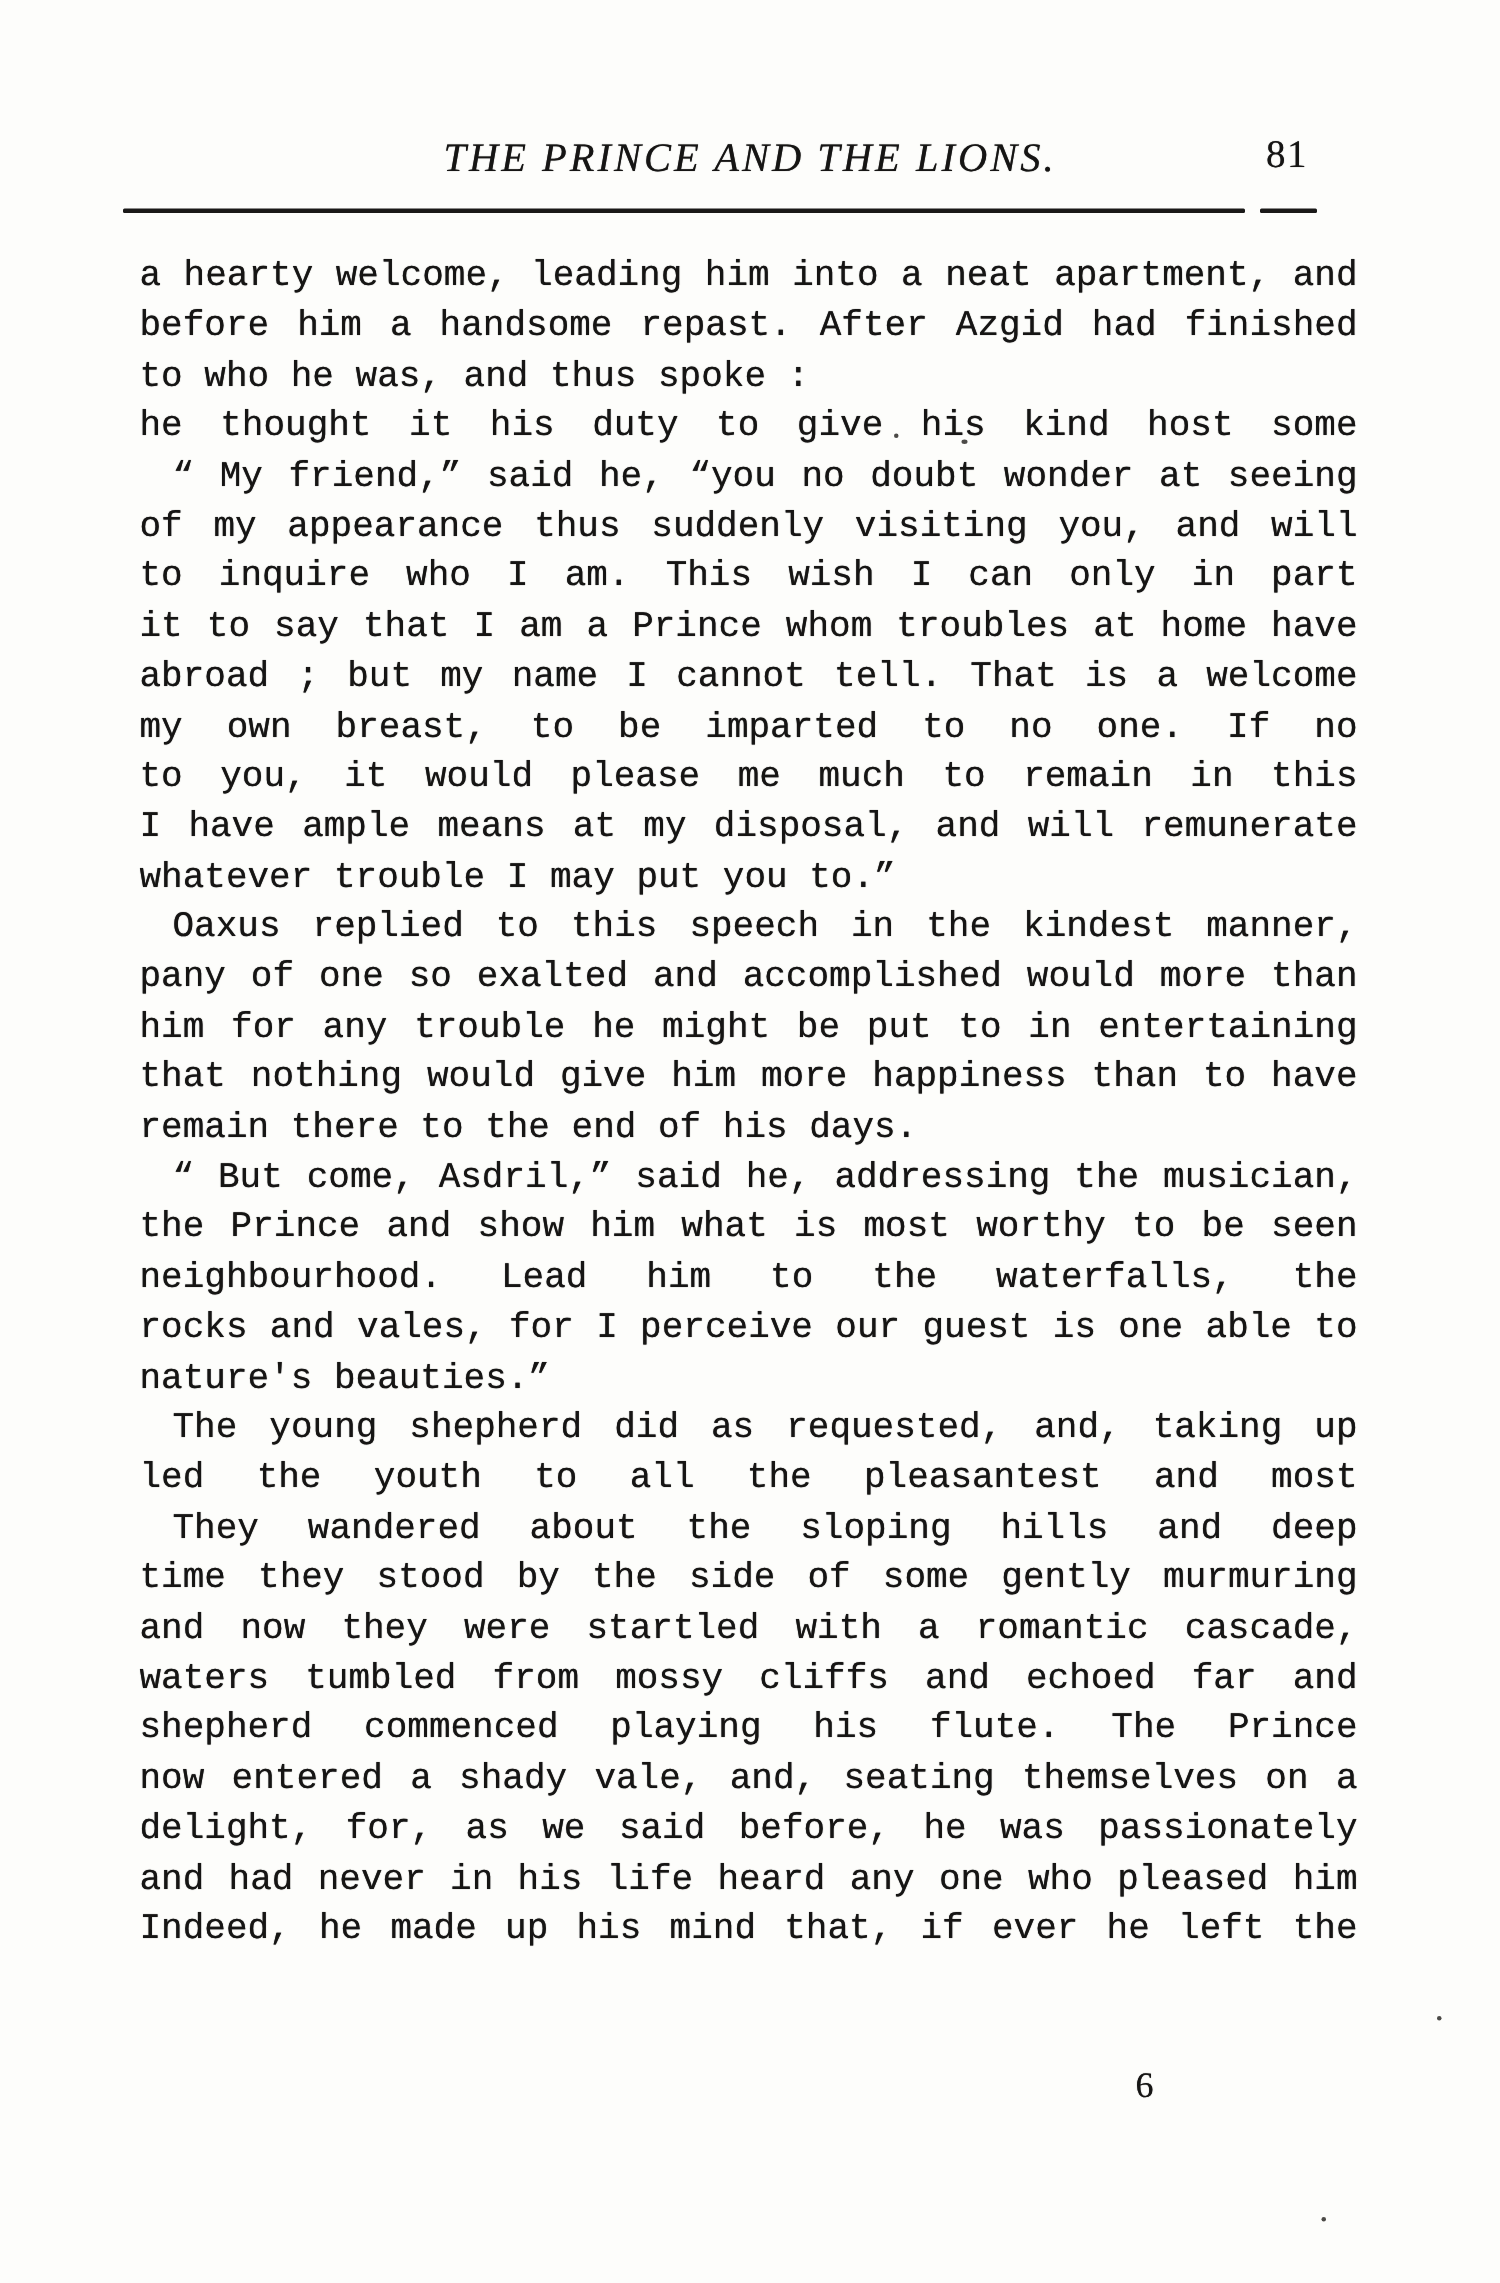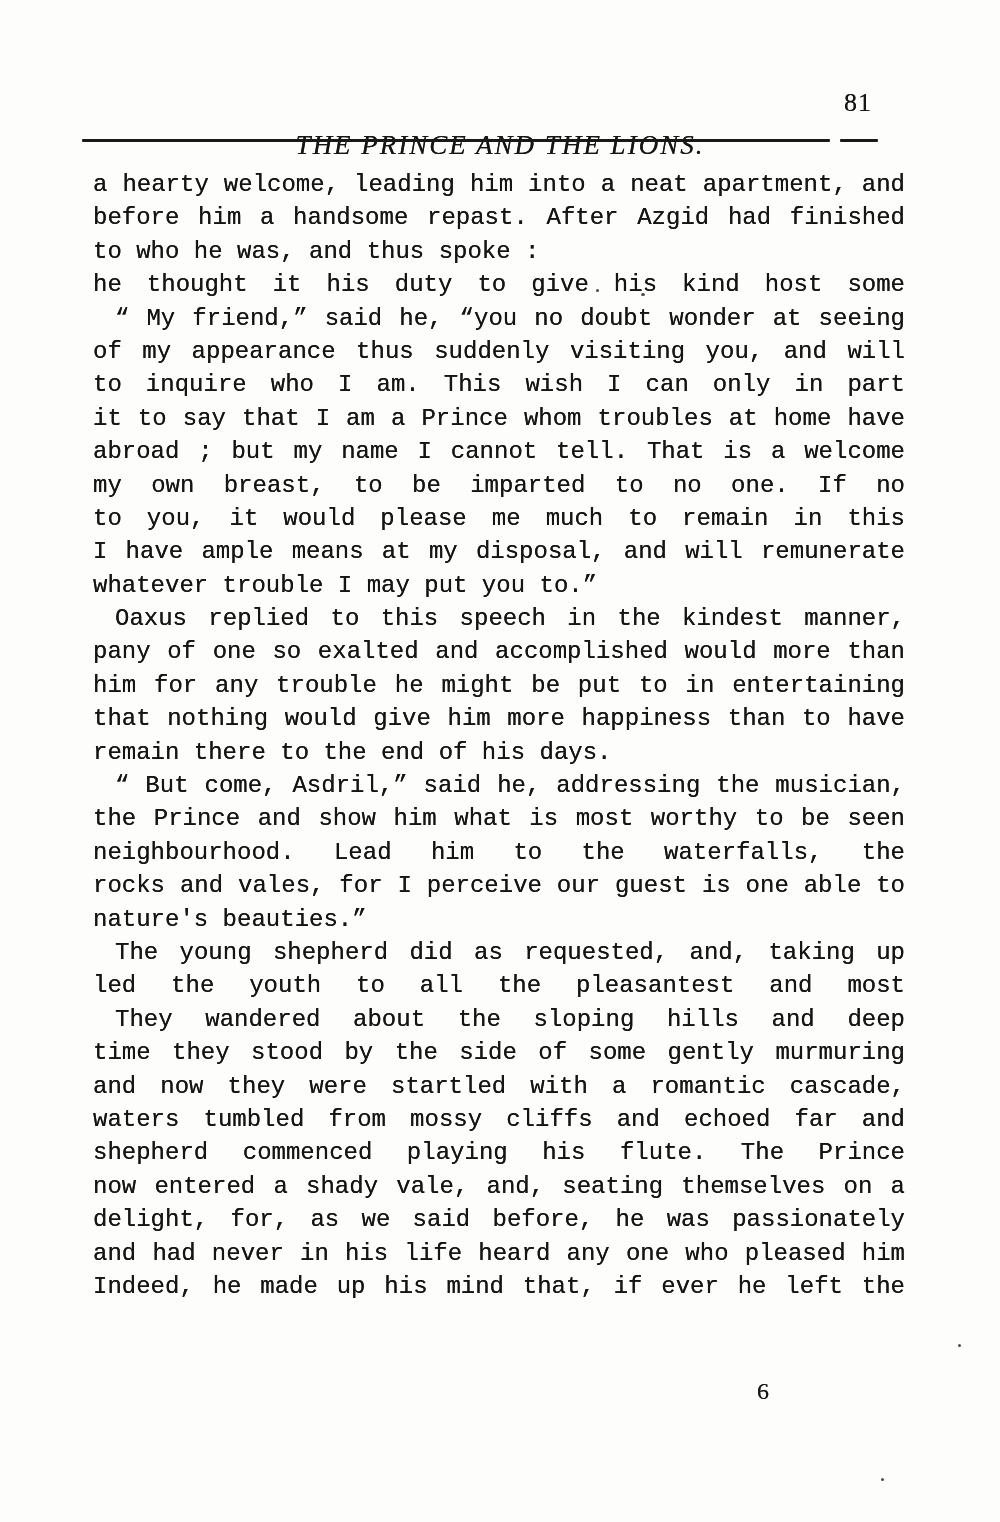--- a/index.html
+++ b/index.html
@@ -20,21 +20,20 @@
     position: absolute;
     top: 90px;
     left: 94px;
     width: 812px;
     text-align: center;
     font-style: italic;
     font-size: 27px;
     letter-spacing: 2px;
     white-space: nowrap;
     text-shadow: 0 0 0.5px rgba(20,20,20,.85);
-    margin-top: 40px;
   }
   .page-number {
     position: absolute;
     top: 88px;
     right: 128px;
     font-size: 26px;
     letter-spacing: 1px;
     text-shadow: 0 0 0.5px rgba(20,20,20,.85);
   }
   .rule-seg {

